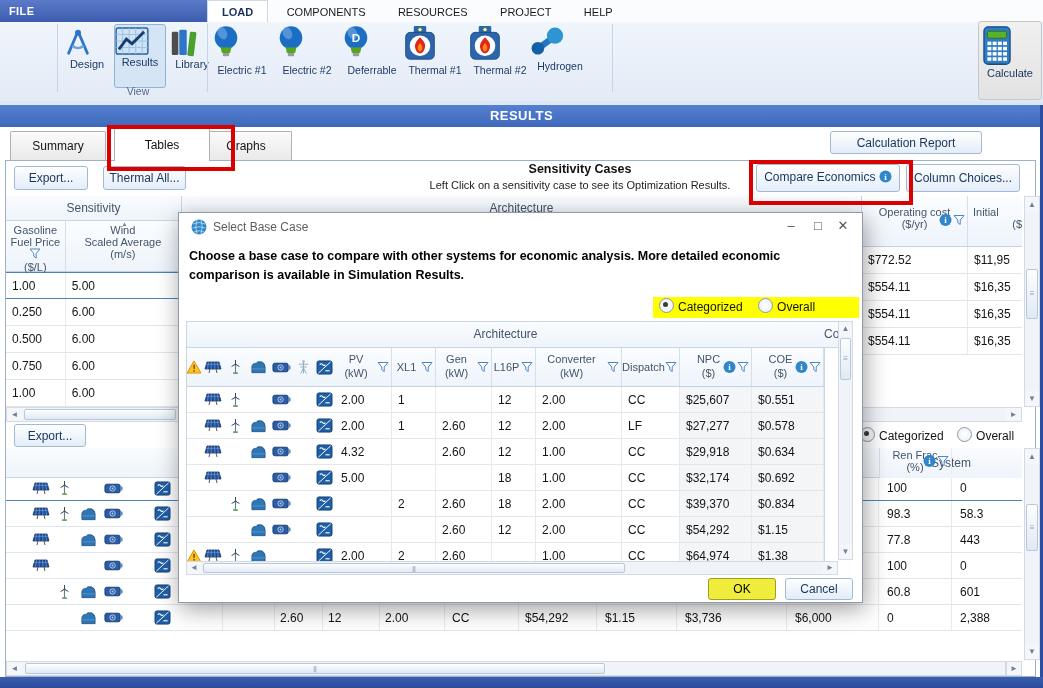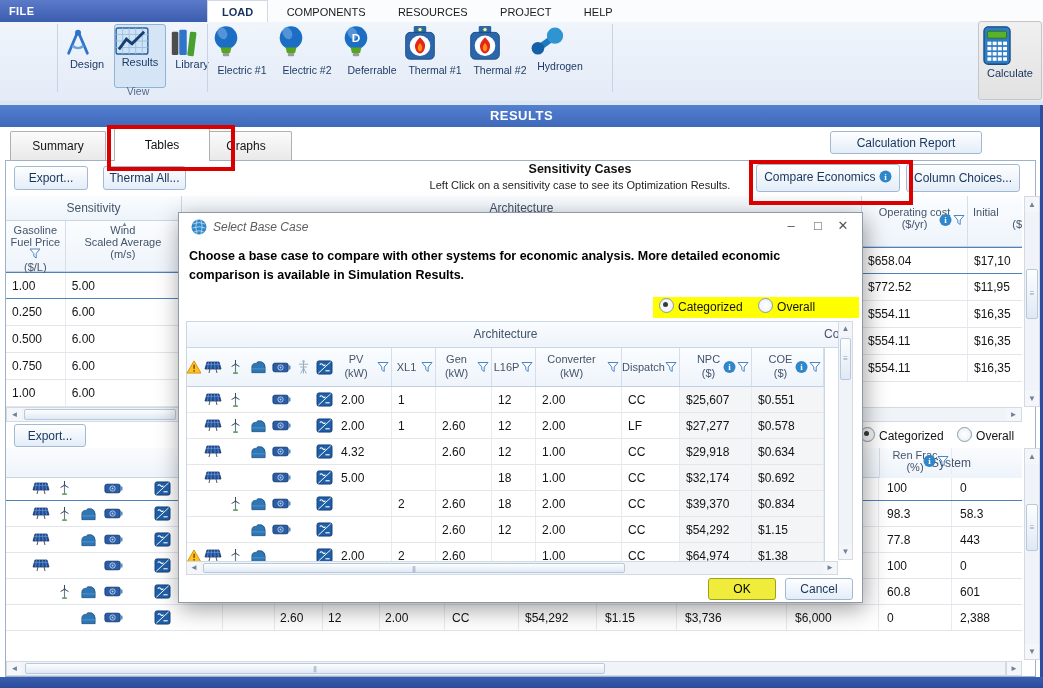--- a/index.html
+++ b/index.html
@@ -52,21 +52,21 @@
   
   .sb-track{background:#f0f3f8;border:1px solid #d3dae3;box-sizing:border-box;}
   .sb-btn{position:absolute;width:100%;height:15px;font-size:8px;color:#6e829b;text-align:center;line-height:15px;background:#f4f6fa;}
   .sb-thumb{position:absolute;left:1px;right:1px;background:linear-gradient(#fdfefe,#dfe9f4);border:1px solid #b9c9dc;border-radius:2px;color:#8aa0b8;font-size:8px;text-align:center;}
   .sb-h .sb-thumb{top:1px;bottom:1px;left:auto;right:auto;line-height:11px;}
   .rad{display:inline-block;width:13px;height:13px;border:1px solid #859ba9;border-radius:50%;background:radial-gradient(#fff,#e8eef3);vertical-align:-2px;margin-right:4px;position:relative;}
   .rad.on::after{content:"";position:absolute;left:3px;top:3px;width:5px;height:5px;border-radius:50%;background:#3a3a3a;}
   
   #dialog{left:178px;top:212px;width:683px;height:389px;background:#fff;border:1px solid #8f9aa8;box-shadow:2px 6px 22px rgba(0,0,0,.38);z-index:30;}
   #dlg-title{position:absolute;left:0;top:0;width:100%;height:28px;background:#fff;font-size:12px;color:#5d5d5d;}
-  #dlg-title .t{position:absolute;left:34px;top:7px;font-style:italic;}
+  #dlg-title .t{position:absolute;left:34px;top:7px;}
   #dlg-title .cicon{position:absolute;left:12px;top:6px;}
   .dlg-ctl{position:absolute;top:5px;width:22px;text-align:center;font-size:13px;color:#555;}
   #dlg-msg{position:absolute;left:10px;top:34px;width:652px;font-size:12.5px;font-weight:bold;line-height:1.55;color:#000;}
   #dlg-radios{position:absolute;left:474px;top:84px;width:206px;height:21px;background:#ffff00;font-size:12px;line-height:21px;white-space:nowrap;padding-left:6px;box-sizing:border-box;}
   #dlg-grid{position:absolute;left:7px;top:108px;width:637px;border:1px solid #c9d6e6;border-bottom:none;box-sizing:content-box;}
   .dgrow{height:25px;line-height:25px;text-align:center;font-size:12px;color:#44546a;background:linear-gradient(#fafcfe,#eef4fb);border-bottom:1px solid #c9d6e6;}
   .dhrow{display:flex;height:38px;background:linear-gradient(#fbfdff,#eef4fb);border-bottom:1px solid #c3d0e0;}
   .dhrow .hcell{padding-top:5px;}
   .drow{display:flex;height:25px;border-bottom:1px solid #e6e6e6;background:#fff;}
   #dlg-strip{position:absolute;left:645px;top:108px;width:14px;height:239px;border-top:1px solid #c9d6e6;overflow:hidden;font-size:12px;color:#44546a;}
@@ -318,24 +318,20 @@
                 <path d="M1 1 H11 L7.2 5.5 V10 L4.8 8.2 V5.5 Z" fill="#fff" stroke="#4a86c8" stroke-width="1"></path>
               </svg></span>
           </span>
       </div>
       <div class="hcell" style="width:54px;padding-top:10px;text-align:left;padding-left:5px;border-right:none;overflow:hidden;">
         <div>Initial</div>
         <div style="text-align:right;">($</div>
       </div>
     </div>
     <div id="cost-rows">
-        <div class="trow sel" style="height: 27px;">
-          <div class="c txt" style="width: 106px;">$658.04</div>
-          <div class="c txt" style="width: 54px; overflow: hidden; border-right: none;">$17,10</div>
-        </div>
         <div class="trow" style="height: 27px; text-align: center;">
           <div class="c txt" style="width: 106px;">$772.52</div>
           <div class="c txt" style="width: 54px; overflow: hidden; border-right: none;">$11,95</div>
         </div>
         <div class="trow" style="height: 27px;">
           <div class="c txt" style="width: 106px;">$554.11</div>
           <div class="c txt" style="width: 54px; overflow: hidden; border-right: none;">$16,35</div>
         </div>
         <div class="trow" style="height: 27px;">
           <div class="c txt" style="width: 106px;">$554.11</div>

